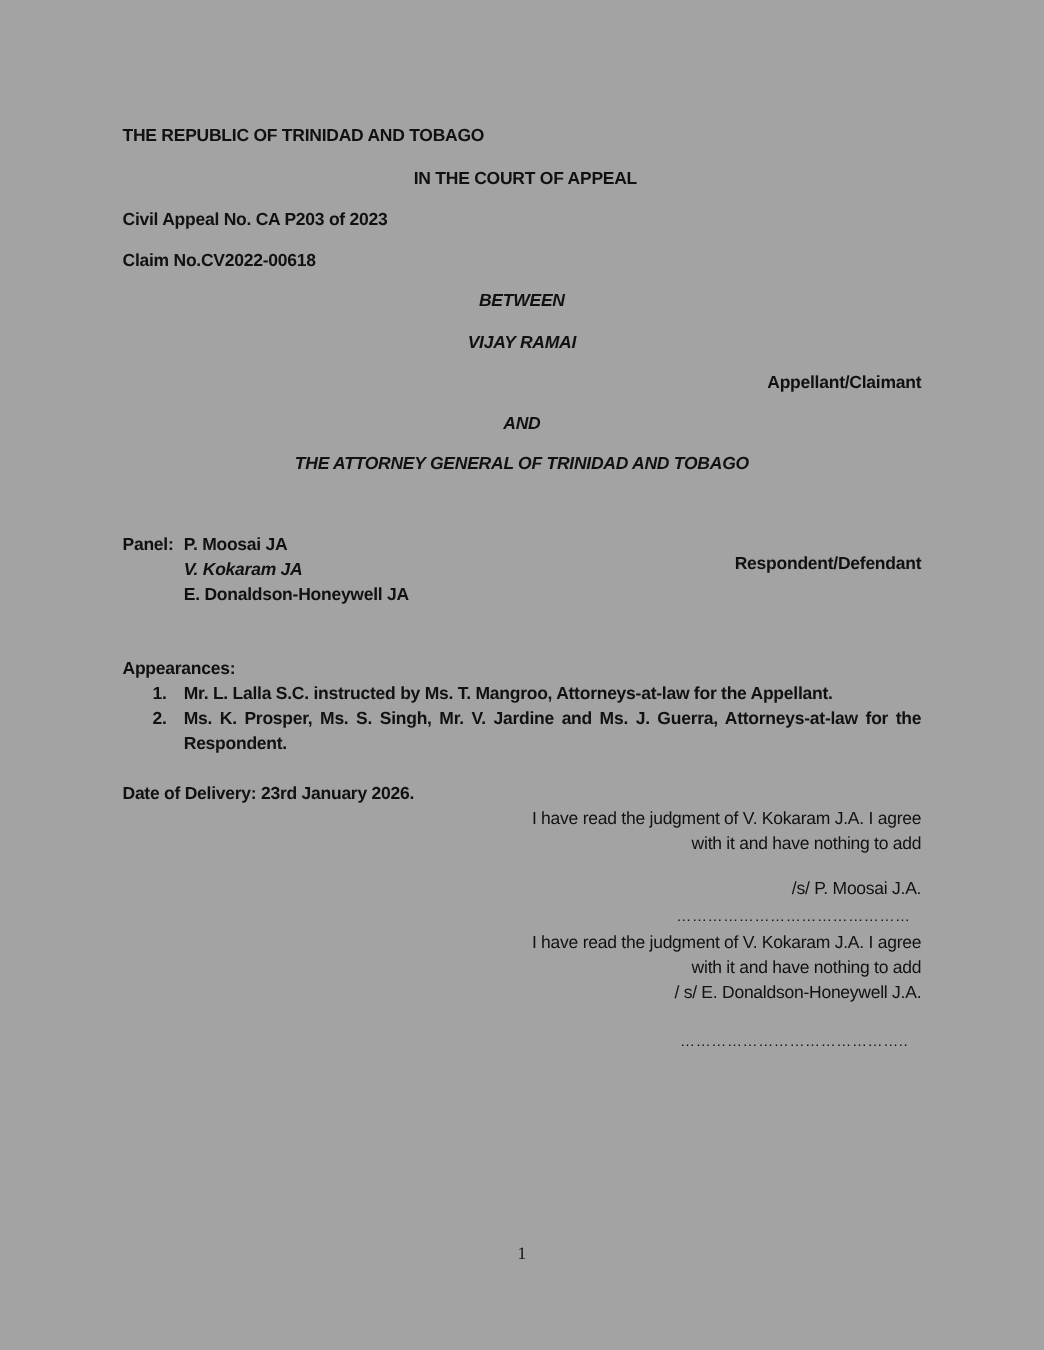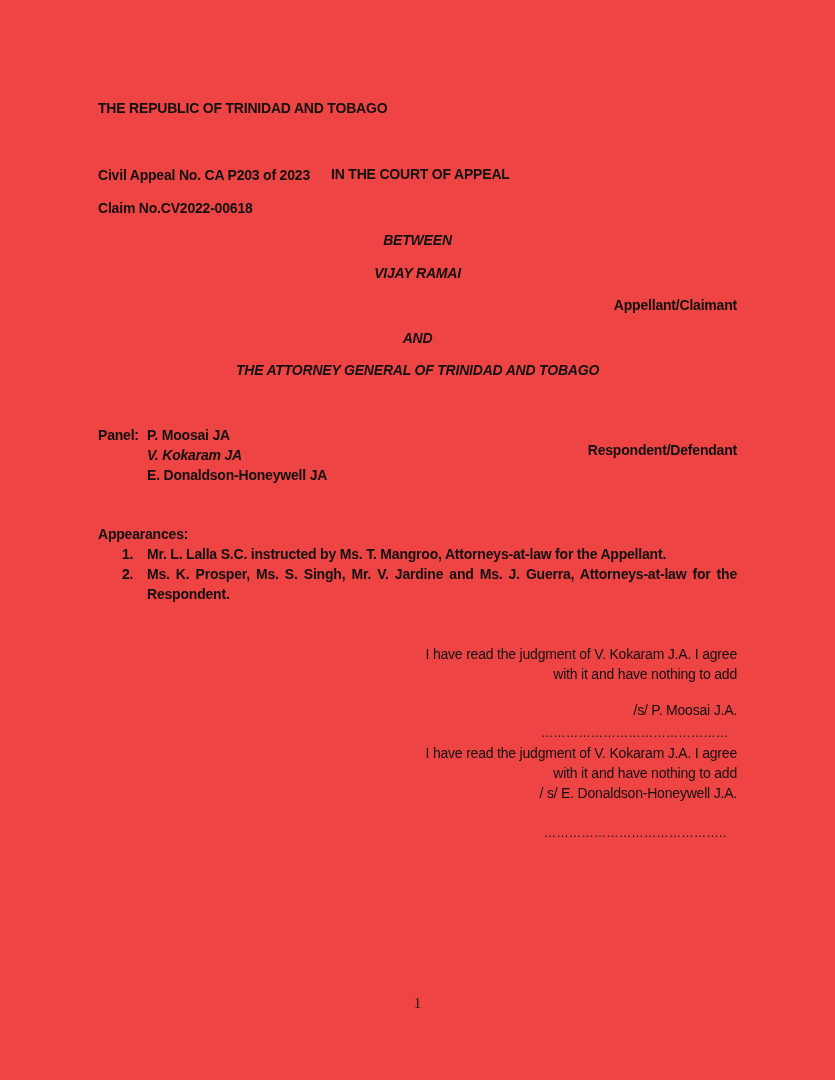--- a/index.html
+++ b/index.html
@@ -1,42 +1,42 @@
 <!DOCTYPE html>
 <html><head>
 <meta charset="utf-8">
 <style>
   html, body { margin: 0; padding: 0; background: #ffffff; }
   body {
     width: 835px; height: 1080px; position: relative; overflow: hidden;
     font-family: "Liberation Sans", "DejaVu Sans", sans-serif;
     color: #111111;
   }
-  .page { position: absolute; left: 0; top: 0; width: 835px; height: 1080px; background: #ef4444; }
+  .page { position: absolute; left: 0; top: 0; width: 835px; height: 1080px; background: #a3a3a3; }
   .line {
     position: absolute; font-size: 14px; line-height: 18px; white-space: nowrap;
     letter-spacing: -0.2px;
   }
   .b { font-weight: bold; }
   .left { left: 98px; }
   .center { left: 0; width: 835px; text-align: center; font-style: italic; }
   .right { right: 98px; text-align: right; }
   .courtc { left: 331px; }
   .dots { letter-spacing: 0.5px; font-size: 12px; }
   .pagenum {
     position: absolute; left: 0; width: 835px; text-align: center; top: 996px;
     font-family: "Liberation Serif", "DejaVu Serif", serif; font-size: 14px;
   }
 </style>
 </head>
 <body>
 
 <div class="page">
   <div class="line b left" style="top:99px;">THE REPUBLIC OF TRINIDAD AND TOBAGO</div>
-  <div class="line b courtc" style="top:133px;margin-top:32px;">IN THE COURT OF APPEAL</div>
+  <div class="line b courtc" style="top:133px;">IN THE COURT OF APPEAL</div>
   <div class="line b left" style="top:166px;">Civil Appeal No. CA P203 of 2023</div>
   <div class="line b left" style="top:199px;">Claim No.CV2022-00618</div>
 
   <div class="line b center" style="top:231px;">BETWEEN</div>
   <div class="line b center" style="top:264px;">VIJAY RAMAI</div>
   <div class="line b right" style="top:296px;">Appellant/Claimant</div>
   <div class="line b center" style="top:329px;">AND</div>
   <div class="line b center" style="top:361px;">THE ATTORNEY GENERAL OF TRINIDAD AND TOBAGO</div>
   <div class="line b right" style="top:394px;margin-top:47px;">Respondent/Defendant</div>
 
@@ -49,20 +49,21 @@
 
   <div>
     <div class="line b left" style="top:525px;">Appearances:</div>
     <div class="line b" style="top:545px; left:122px;">1.</div>
     <div class="line b" style="top:545px; left:147px;">Mr. L. Lalla S.C. instructed by Ms. T. Mangroo, Attorneys-at-law for the Appellant.</div>
     <div class="line b" style="top:565px; left:122px;">2.</div>
     <div class="line b" style="top:565px; left:147px; width:590px; text-align:justify; text-align-last:justify;">Ms. K. Prosper, Ms. S. Singh, Mr.  V. Jardine and Ms. J. Guerra, Attorneys-at-law for the</div>
     <div class="line b" style="top:585px; left:147px;">Respondent.</div>
   </div>
 
+  <div class="line b left" style="top:625px;">Date of Delivery: 23rd January 2026.</div>
 
   <div>
     <div class="line right" style="top:645px;">I have read the judgment of V. Kokaram J.A. I agree</div>
     <div class="line right" style="top:665px;">with it and have nothing to add</div>
     <div class="line right" style="top:685px;margin-top:16px;">/s/ P. Moosai J.A.</div>
     <div class="line dots" style="top:724px; left:541px;">………………………………………</div>
   </div>
 
   <div>
     <div class="line right" style="top:744px;">I have read the judgment of V. Kokaram J.A. I agree</div>

